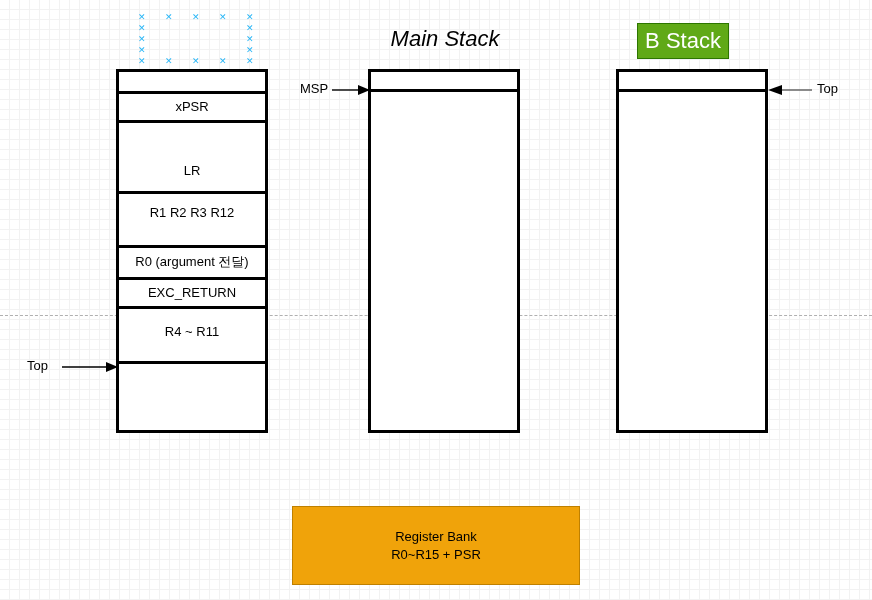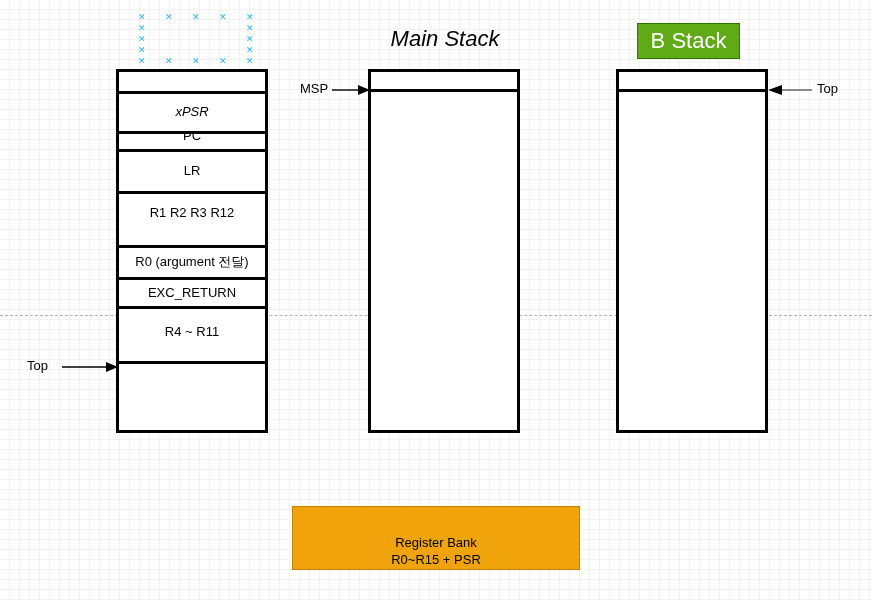--- a/index.html
+++ b/index.html
@@ -153,22 +153,21 @@
 
     <div class="sel-x" style="left:0px;   top:44px;">✕</div>
     <div class="sel-x" style="left:27px;  top:44px;">✕</div>
     <div class="sel-x" style="left:54px;  top:44px;">✕</div>
     <div class="sel-x" style="left:81px;  top:44px;">✕</div>
     <div class="sel-x" style="left:108px; top:44px;">✕</div>
   </div>
 
   <div class="stack" style="left:116px; top:69px; width:152px; height:364px;">
     <div class="cell" style="top:0px;   height:22px;"></div>
-    <div class="cell" style="top:22px;  height:40px;font-style:italic;">xPSR</div>
-    <div class="cell" style="top:51px;  height:29px;">PC</div>
+    <div class="cell" style="top:22px;  height:29px;">xPSR</div>
     <div class="cell" style="top:80px;  height:42px;">LR</div>
     <div class="cell" style="top:109px; height:67px;">R1 R2 R3 R12</div>
     <div class="cell" style="top:176px; height:32px;">R0 (argument 전달)</div>
     <div class="cell" style="top:208px; height:29px;">EXC_RETURN</div>
     <div class="cell" style="top:231px; height:61px;">R4 ~ R11</div>
     <div class="cell last" style="top:298px; height:60px;"></div>
   </div>
 
   <div class="anno-label" style="left:27px; top:358px;">Top</div>
   <svg class="arrow-svg" style="left:62px; top:358px;" width="60" height="18">
@@ -182,31 +181,31 @@
     <div class="cell" style="top:0px;  height:20px;"></div>
     <div class="cell last" style="top:20px; height:338px;"></div>
   </div>
 
   <div class="anno-label" style="left:300px; top:81px;">MSP</div>
   <svg class="arrow-svg" style="left:332px; top:81px;" width="42" height="18">
     <line x1="0" y1="9" x2="30" y2="9" stroke="#000000" stroke-width="1.4"></line>
     <path d="M 38 9 L 26 4 L 26 14 Z" fill="#000000"></path>
   </svg>
 
-  <div class="title-badge" style="left:637px; top:23px; width:103px; height:36px;">B Stack</div>
+  <div class="title-badge" style="left:637px; top:23px; width:92px; height:36px;">B Stack</div>
 
   <div class="stack" style="left:616px; top:69px; width:152px; height:364px;">
     <div class="cell" style="top:0px;  height:20px;"></div>
     <div class="cell last" style="top:20px; height:338px;"></div>
   </div>
 
   <svg class="arrow-svg" style="left:766px; top:81px;" width="46" height="18">
     <line x1="12" y1="9" x2="46" y2="9" stroke="#666666" stroke-width="1.4"></line>
     <path d="M 2 9 L 16 4 L 16 14 Z" fill="#000000"></path>
   </svg>
   <div class="anno-label" style="left:817px; top:81px;">Top</div>
 
-  <div class="reg-bank" style="left:292px; top:506px; width:288px; height:64px;justify-content:flex-end;">
+  <div class="reg-bank" style="left:292px; top:506px; width:288px; height:79px;">
     <div>Register Bank</div>
     <div>R0~R15 + PSR</div>
   </div>
 
 </div>
 
 </body></html>

